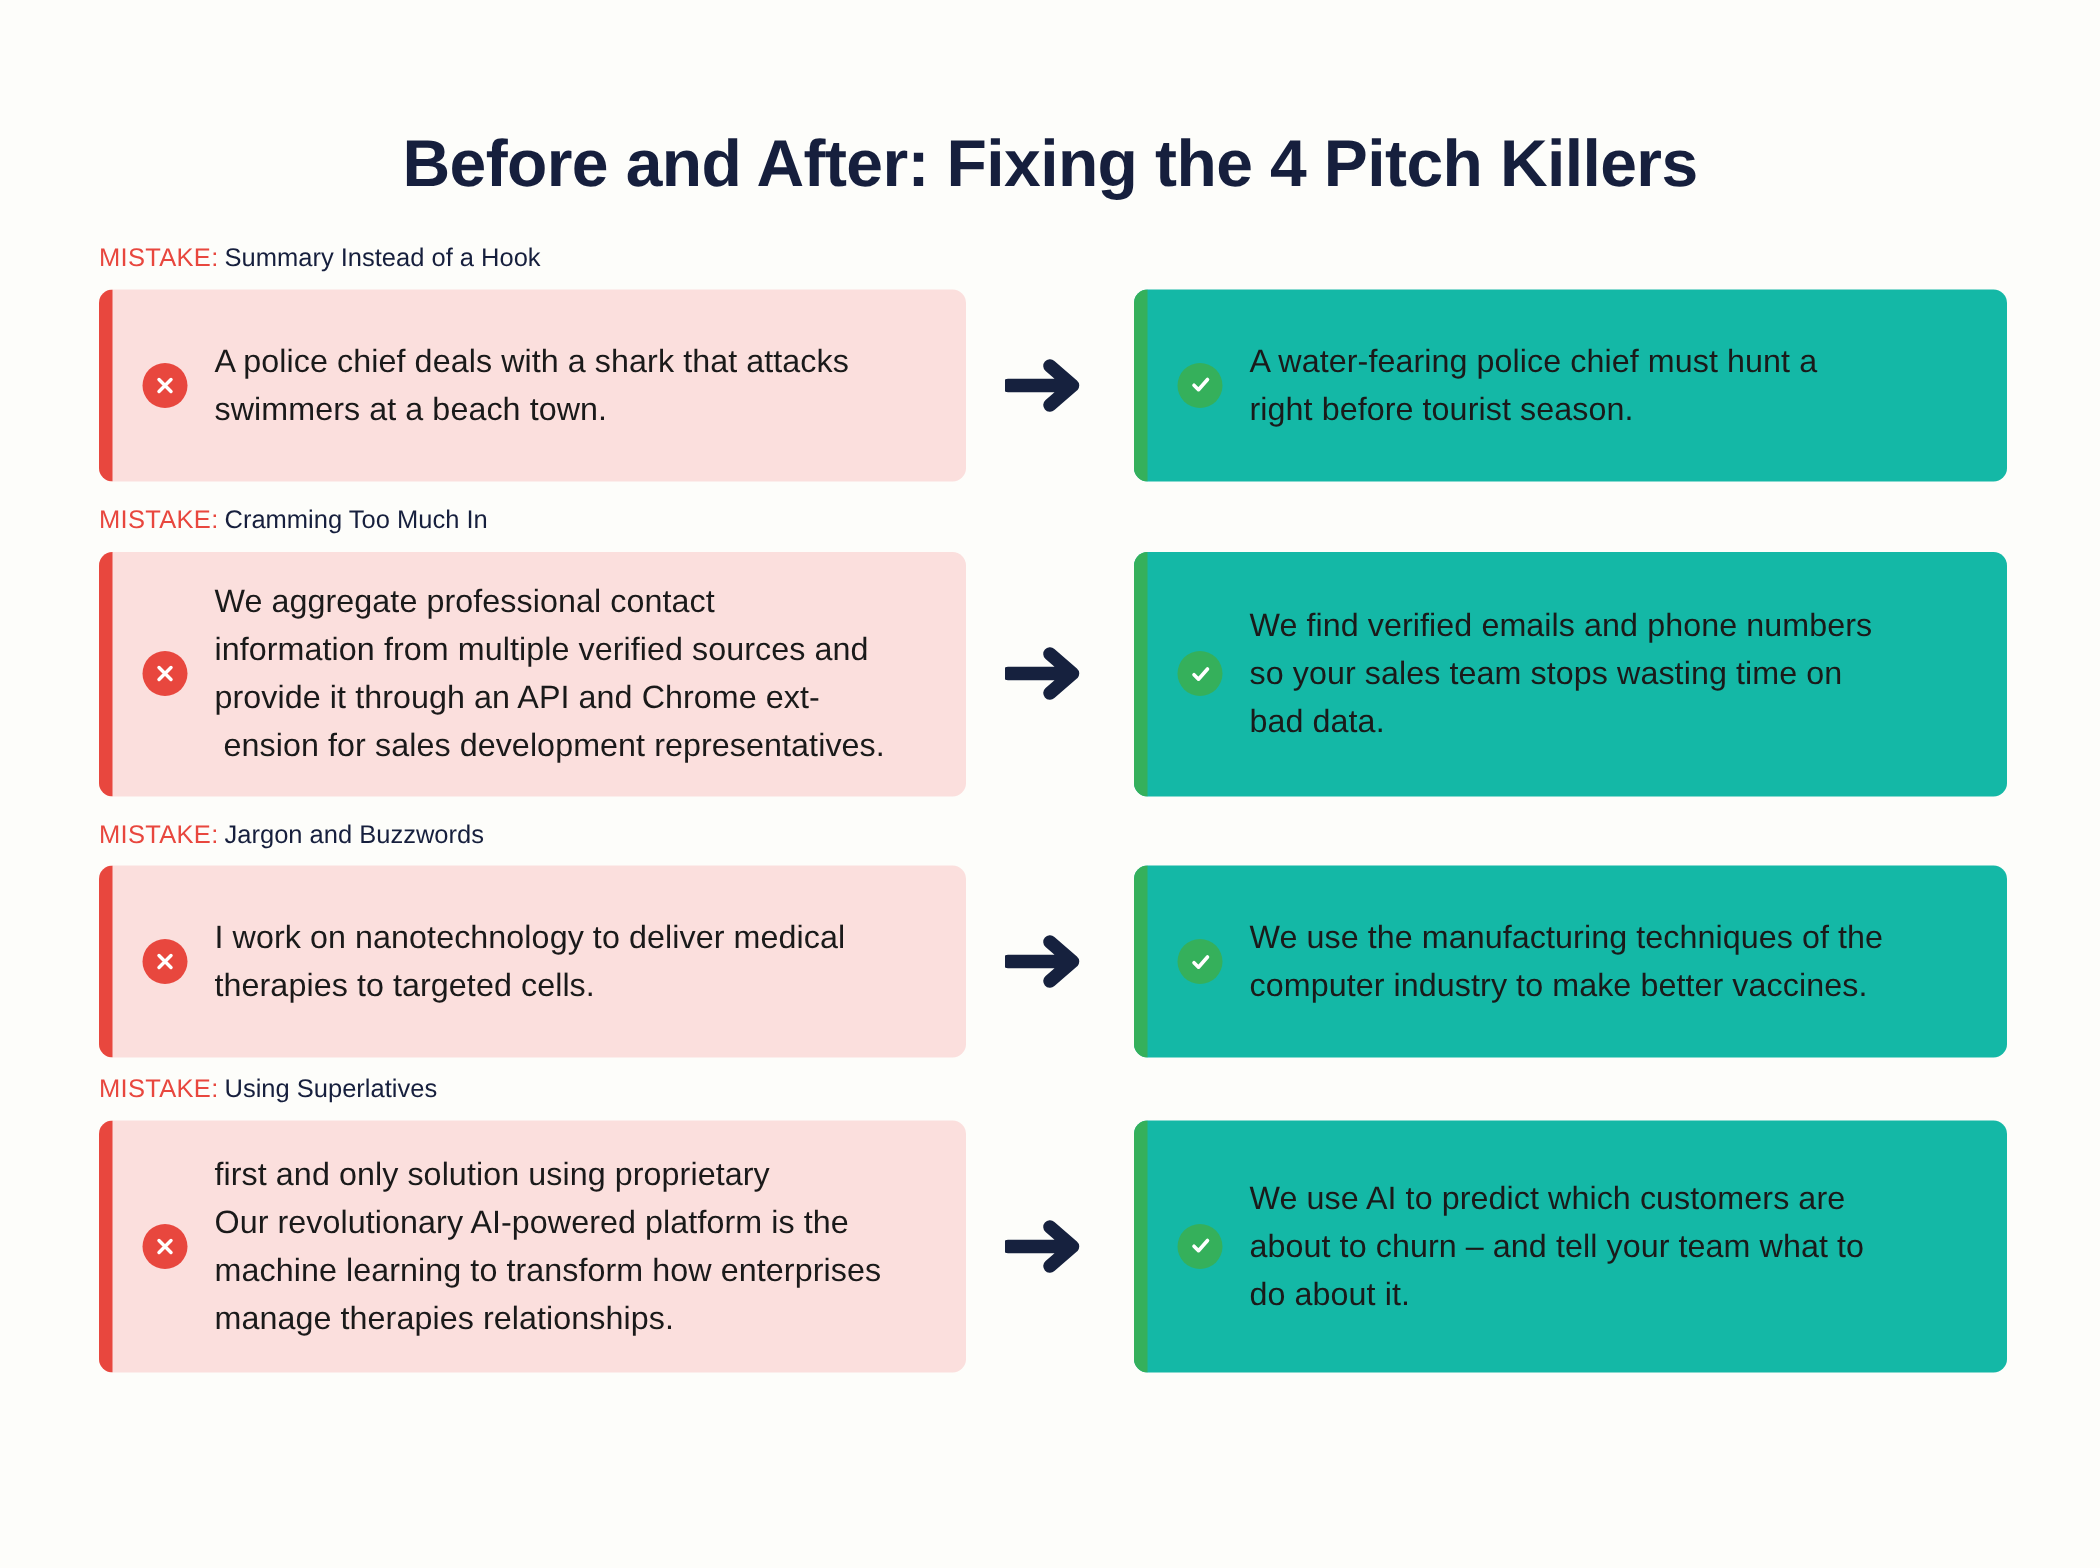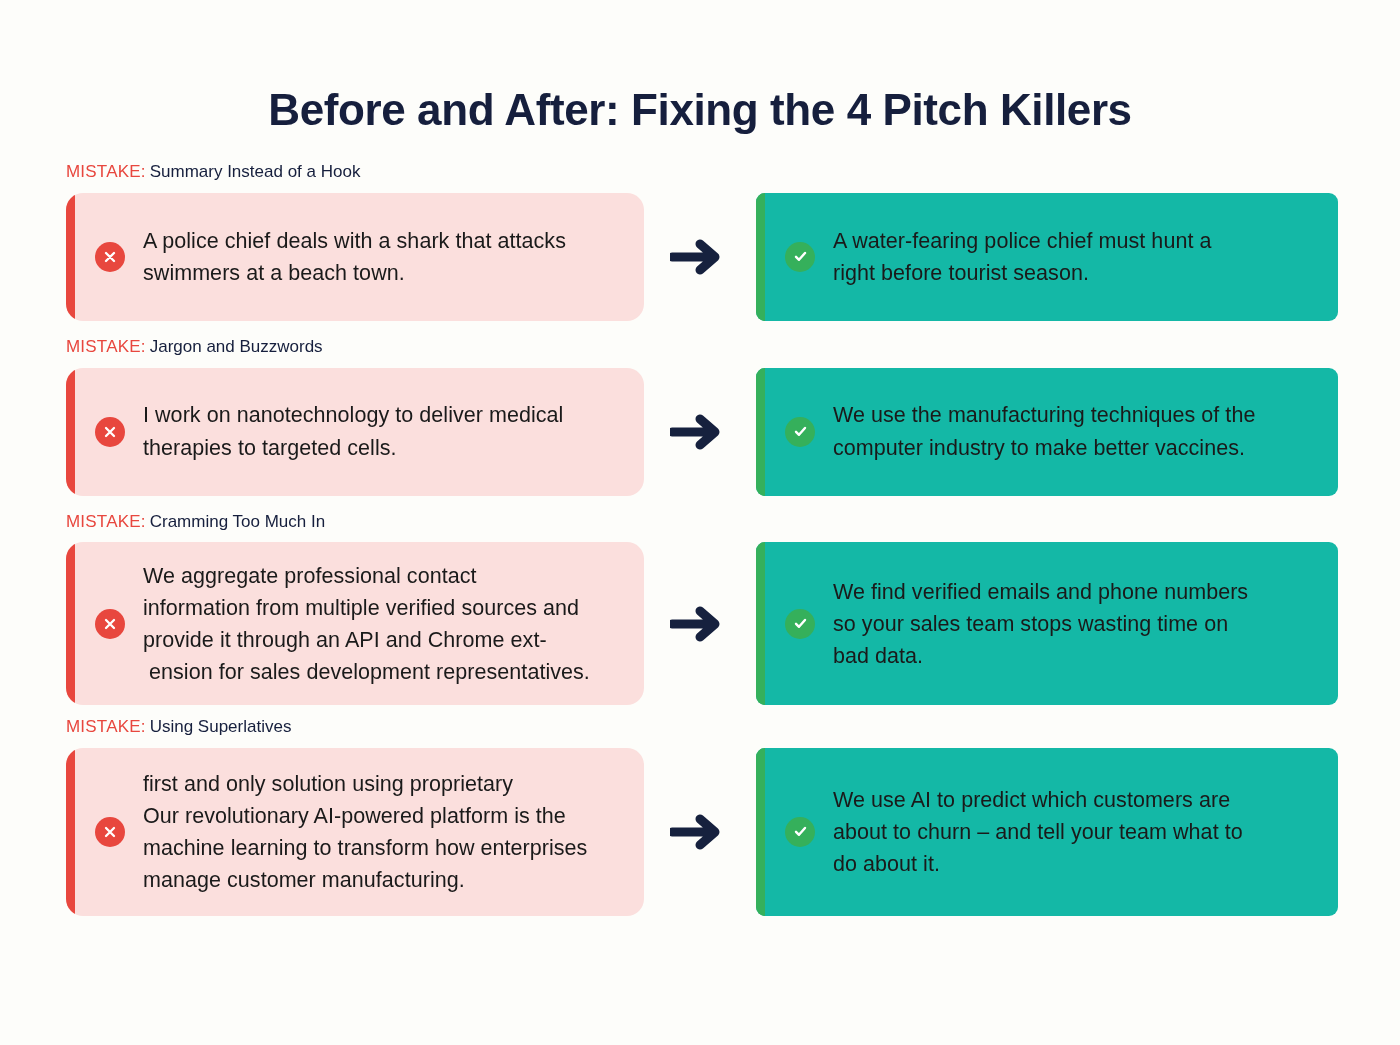--- a/index.html
+++ b/index.html
@@ -79,21 +79,20 @@
     position: absolute;
     left: 0;
     top: 0;
     bottom: 0;
     width: 9px;
   }
 
   .card-before {
     width: 578px;
     background: #fbdfdd;
-    border-radius: 17px;
   }
   .card-before .bar { background: #e8473e; }
 
   .card-after {
     width: 582px;
     background: #14b8a6;
   }
   .card-after .bar { background: #35b05b; }
 
   .icon-wrap {
@@ -188,100 +187,100 @@
             </span>
           </span>
           <div class="card-text">
             <span class="ln">A water-fearing police chief must hunt a</span>
             <span class="ln">right before tourist season.</span>
           </div>
         </div>
       </div>
     </div>
 
-    <div class="row row-2">
+    <div class="row row-3">
       <div class="mistake-label">
-        <span class="mistake-word">MISTAKE:</span><span class="mistake-topic">Jargon and Buzzwords</span>
+        <span class="mistake-word">MISTAKE:</span><span class="mistake-topic">Cramming Too Much In</span>
       </div>
       <div class="pair">
         <div class="card card-before">
           <span class="bar"></span>
           <span class="icon-wrap">
             <span class="circle-icon circle-x">
               <svg width="16" height="16" viewBox="0 0 16 16" aria-hidden="true">
                 <path d="M4 4 L12 12 M12 4 L4 12" stroke="#ffffff" stroke-width="2.3" stroke-linecap="round" fill="none"></path>
               </svg>
             </span>
           </span>
           <div class="card-text">
-            <span class="ln">I work on nanotechnology to deliver medical</span>
-            <span class="ln">therapies to targeted cells.</span>
+            <span class="ln">We aggregate professional contact</span>
+            <span class="ln">information from multiple verified sources and</span>
+            <span class="ln">provide it through an API and Chrome ext-</span>
+            <span class="ln"> ension for sales development representatives.</span>
           </div>
         </div>
         <div class="arrow-cell">
           <svg width="60" height="42" viewBox="0 0 60 42" aria-hidden="true">
             <path d="M2 21 L36 21 M30 8 L45 21 L30 34" stroke="#16213e" stroke-width="9" stroke-linecap="round" stroke-linejoin="round" fill="none"></path>
           </svg>
         </div>
         <div class="card card-after">
           <span class="bar"></span>
           <span class="icon-wrap">
             <span class="circle-icon circle-check">
               <svg width="17" height="17" viewBox="0 0 17 17" aria-hidden="true">
                 <path d="M4 8.8 L7 11.8 L13 5" stroke="#ffffff" stroke-width="2.4" stroke-linecap="round" stroke-linejoin="round" fill="none"></path>
               </svg>
             </span>
           </span>
           <div class="card-text">
-            <span class="ln">We use the manufacturing techniques of the</span>
-            <span class="ln">computer industry to make better vaccines.</span>
+            <span class="ln">We find verified emails and phone numbers</span>
+            <span class="ln">so your sales team stops wasting time on</span>
+            <span class="ln">bad data.</span>
           </div>
         </div>
       </div>
     </div>
 
-    <div class="row row-3">
+    <div class="row row-2">
       <div class="mistake-label">
-        <span class="mistake-word">MISTAKE:</span><span class="mistake-topic">Cramming Too Much In</span>
+        <span class="mistake-word">MISTAKE:</span><span class="mistake-topic">Jargon and Buzzwords</span>
       </div>
       <div class="pair">
         <div class="card card-before">
           <span class="bar"></span>
           <span class="icon-wrap">
             <span class="circle-icon circle-x">
               <svg width="16" height="16" viewBox="0 0 16 16" aria-hidden="true">
                 <path d="M4 4 L12 12 M12 4 L4 12" stroke="#ffffff" stroke-width="2.3" stroke-linecap="round" fill="none"></path>
               </svg>
             </span>
           </span>
           <div class="card-text">
-            <span class="ln">We aggregate professional contact</span>
-            <span class="ln">information from multiple verified sources and</span>
-            <span class="ln">provide it through an API and Chrome ext-</span>
-            <span class="ln"> ension for sales development representatives.</span>
+            <span class="ln">I work on nanotechnology to deliver medical</span>
+            <span class="ln">therapies to targeted cells.</span>
           </div>
         </div>
         <div class="arrow-cell">
           <svg width="60" height="42" viewBox="0 0 60 42" aria-hidden="true">
             <path d="M2 21 L36 21 M30 8 L45 21 L30 34" stroke="#16213e" stroke-width="9" stroke-linecap="round" stroke-linejoin="round" fill="none"></path>
           </svg>
         </div>
         <div class="card card-after">
           <span class="bar"></span>
           <span class="icon-wrap">
             <span class="circle-icon circle-check">
               <svg width="17" height="17" viewBox="0 0 17 17" aria-hidden="true">
                 <path d="M4 8.8 L7 11.8 L13 5" stroke="#ffffff" stroke-width="2.4" stroke-linecap="round" stroke-linejoin="round" fill="none"></path>
               </svg>
             </span>
           </span>
           <div class="card-text">
-            <span class="ln">We find verified emails and phone numbers</span>
-            <span class="ln">so your sales team stops wasting time on</span>
-            <span class="ln">bad data.</span>
+            <span class="ln">We use the manufacturing techniques of the</span>
+            <span class="ln">computer industry to make better vaccines.</span>
           </div>
         </div>
       </div>
     </div>
 
     <div class="row row-4">
       <div class="mistake-label">
         <span class="mistake-word">MISTAKE:</span><span class="mistake-topic">Using Superlatives</span>
       </div>
       <div class="pair">
@@ -291,21 +290,21 @@
             <span class="circle-icon circle-x">
               <svg width="16" height="16" viewBox="0 0 16 16" aria-hidden="true">
                 <path d="M4 4 L12 12 M12 4 L4 12" stroke="#ffffff" stroke-width="2.3" stroke-linecap="round" fill="none"></path>
               </svg>
             </span>
           </span>
           <div class="card-text">
             <span class="ln">first and only solution using proprietary</span>
             <span class="ln">Our revolutionary AI-powered platform is the</span>
             <span class="ln">machine learning to transform how enterprises</span>
-            <span class="ln">manage customer manufacturing.</span>
+            <span class="ln">manage therapies relationships.</span>
           </div>
         </div>
         <div class="arrow-cell">
           <svg width="60" height="42" viewBox="0 0 60 42" aria-hidden="true">
             <path d="M2 21 L36 21 M30 8 L45 21 L30 34" stroke="#16213e" stroke-width="9" stroke-linecap="round" stroke-linejoin="round" fill="none"></path>
           </svg>
         </div>
         <div class="card card-after">
           <span class="bar"></span>
           <span class="icon-wrap">

